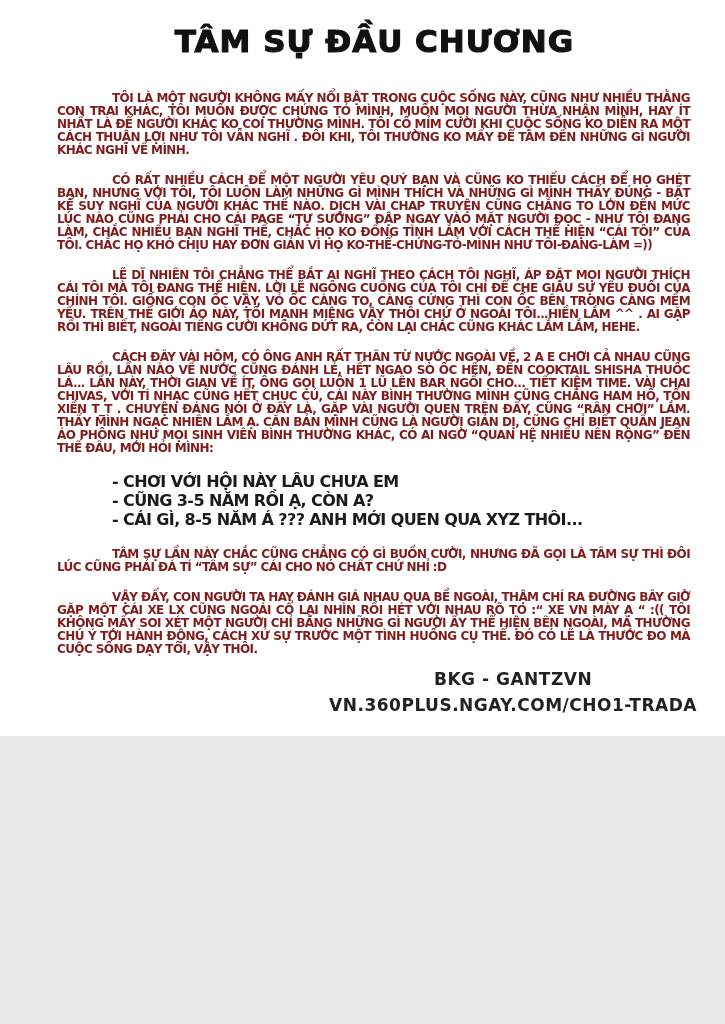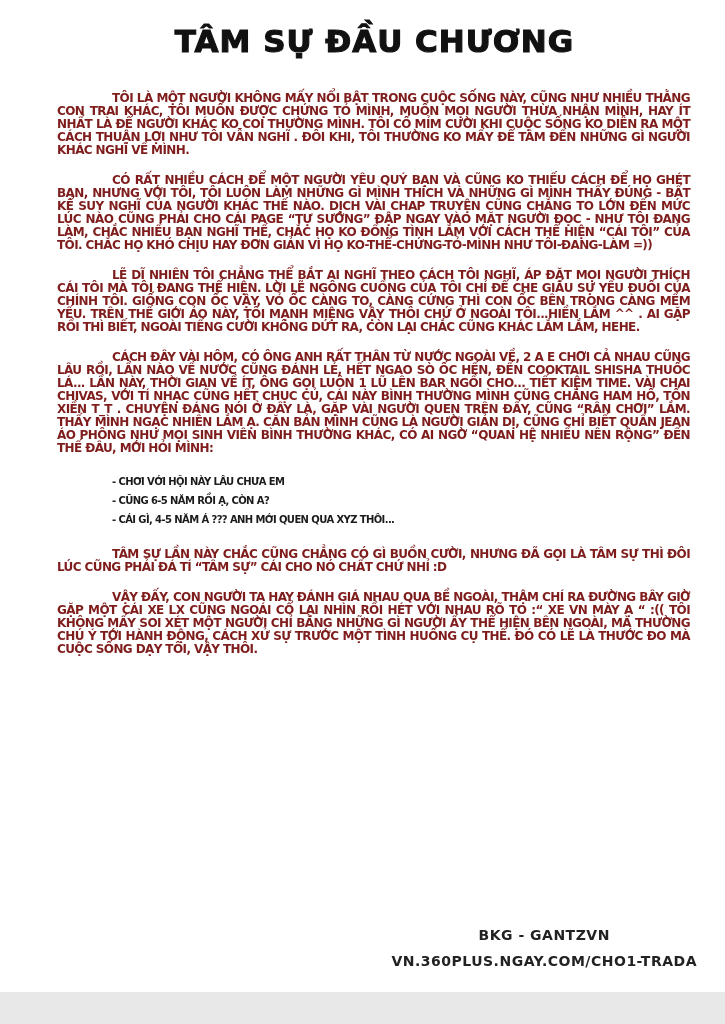--- a/index.html
+++ b/index.html
@@ -1,18 +1,18 @@
 <!DOCTYPE html>
 <html><head>
 <meta charset="utf-8">
 <style>
   html,body{margin:0;padding:0;background:#e8e8e8;}
   .page{
     position:relative;
-    width:725px;height:992px;
+    width:725px;height:736px;
     margin:0 auto;
     background:#ffffff;
     font-family:"DejaVu Sans",sans-serif;
     color:#1b1b1b;
     overflow:hidden;
   }
   .title{
     margin:0;
     padding-top:22px;
     text-align:center;
@@ -34,53 +34,53 @@
     font-weight:bold;
     line-height:13px;
     letter-spacing:-0.6px;
     text-align:justify;
     text-indent:55px;
     color:#7f1d1d;
   }
   .content .dialog{
     margin:2px 0 19px 0;
     padding-left:55px;
-    font-size:10px;
+    font-size:16px;
     font-weight:bold;
     line-height:19px;
     letter-spacing:-0.6px;
     color:#1b1b1b;
   }
   .credits{
     position:absolute;
     right:28px;
     bottom:18px;
     text-align:center;
-    font-size:14px;
+    font-size:17px;
     line-height:26px;
     font-weight:bold;
     letter-spacing:0.5px;
     color:#222;
   }
 </style>
 </head>
 <body>
 
 <div class="page">
   <h1 class="title">TÂM SỰ ĐẦU CHƯƠNG</h1>
 
   <div class="content" id="content">
       <p class="para">TÔI LÀ MỘT NGƯỜI KHÔNG MẤY NỔI BẬT TRONG CUỘC SỐNG NÀY, CŨNG NHƯ NHIỀU THẰNG CON TRAI KHÁC, TÔI MUỐN ĐƯỢC CHỨNG TỎ MÌNH, MUỐN MỌI NGƯỜI THỪA NHẬN MÌNH, HAY ÍT NHẤT LÀ ĐỂ NGƯỜI KHÁC KO COI THƯỜNG MÌNH. TÔI CỐ MỈM CƯỜI KHI CUỘC SỐNG KO DIỄN RA MỘT CÁCH THUẬN LỢI NHƯ TÔI VẪN NGHĨ . ĐÔI KHI, TÔI THƯỜNG KO MẤY ĐỂ TÂM ĐẾN NHỮNG GÌ NGƯỜI KHÁC NGHĨ VỀ MÌNH.</p>
       <p class="para">CÓ RẤT NHIỀU CÁCH ĐỂ MỘT NGƯỜI YÊU QUÝ BẠN VÀ CŨNG KO THIẾU CÁCH ĐỂ HỌ GHÉT BẠN, NHƯNG VỚI TÔI, TÔI LUÔN LÀM NHỮNG GÌ MÌNH THÍCH VÀ NHỮNG GÌ MÌNH THẤY ĐÚNG - BẤT KỂ SUY NGHĨ CỦA NGƯỜI KHÁC THẾ NÀO. DỊCH VÀI CHAP TRUYỆN CŨNG CHẲNG TO LỚN ĐẾN MỨC LÚC NÀO CŨNG PHẢI CHO CÁI PAGE “TỰ SƯỚNG” ĐẬP NGAY VÀO MẶT NGƯỜI ĐỌC - NHƯ TÔI ĐANG LÀM, CHẮC NHIỀU BẠN NGHĨ THẾ, CHẮC HỌ KO ĐỒNG TÌNH LẮM VỚI CÁCH THỂ HIỆN “CÁI TÔI” CỦA TÔI. CHẮC HỌ KHÓ CHỊU HAY ĐƠN GIẢN VÌ HỌ KO-THỂ-CHỨNG-TỎ-MÌNH NHƯ TÔI-ĐANG-LÀM =))</p>
       <p class="para">LẼ DĨ NHIÊN TÔI CHẲNG THỂ BẮT AI NGHĨ THEO CÁCH TÔI NGHĨ, ÁP ĐẶT MỌI NGƯỜI THÍCH CÁI TÔI MÀ TÔI ĐANG THỂ HIỆN. LỜI LẼ NGÔNG CUỒNG CỦA TÔI CHỈ ĐỂ CHE GIẤU SỰ YẾU ĐUỐI CỦA CHÍNH TÔI. GIỐNG CON ỐC VẬY, VỎ ỐC CÀNG TO, CÀNG CỨNG THÌ CON ỐC BÊN TRONG CÀNG MỀM YẾU. TRÊN THẾ GIỚI ẢO NÀY, TÔI MẠNH MIỆNG VẬY THÔI CHỨ Ở NGOÀI TÔI...HIỀN LẮM ^^ . AI GẶP RỒI THÌ BIẾT, NGOÀI TIẾNG CƯỜI KHÔNG DỨT RA, CÒN LẠI CHẮC CŨNG KHÁC LẮM LẮM, HEHE.</p>
       <p class="para">CÁCH ĐÂY VÀI HÔM, CÓ ÔNG ANH RẤT THÂN TỪ NƯỚC NGOÀI VỀ, 2 A E CHƠI CẢ NHAU CŨNG LÂU RỒI, LẦN NÀO VỀ NƯỚC CŨNG ĐÁNH LẺ, HẾT NGAO SÒ ỐC HẾN, ĐẾN COOKTAIL SHISHA THUỐC LÁ... LẦN NÀY, THỜI GIAN VỀ ÍT, ÔNG GỌI LUÔN 1 LŨ LÊN BAR NGỒI CHO... TIẾT KIỆM TIME. VÀI CHAI CHIVAS, VỚI TÍ NHẠC CŨNG HẾT CHỤC CỦ, CÁI NÀY BÌNH THƯỜNG MÌNH CŨNG CHẲNG HAM HỐ, TỐN XIỀN T_T . CHUYỆN ĐÁNG NÓI Ở ĐÂY LÀ, GẶP VÀI NGƯỜI QUEN TRÊN ĐẤY, CŨNG “RÂN CHƠI” LẮM. THẤY MÌNH NGẠC NHIÊN LẮM Ạ. CĂN BẢN MÌNH CŨNG LÀ NGƯỜI GIẢN DỊ, CŨNG CHỈ BIẾT QUẦN JEAN ÁO PHÔNG NHƯ MỌI SINH VIÊN BÌNH THƯỜNG KHÁC, CÓ AI NGỜ “QUAN HỆ NHIỀU NÊN RỘNG” ĐẾN THẾ ĐÂU, MỚI HỎI MÌNH:</p>
       <div class="dialog">
         <div>- CHƠI VỚI HỘI NÀY LÂU CHƯA EM</div>
-        <div>- CŨNG 6-5 NĂM RỒI Ạ, CÒN A?</div>
-        <div>- CÁI GÌ, 4-5 NĂM Á ??? ANH MỚI QUEN QUA XYZ THÔI...</div>
+        <div>- CŨNG 3-5 NĂM RỒI Ạ, CÒN A?</div>
+        <div>- CÁI GÌ, 8-5 NĂM Á ??? ANH MỚI QUEN QUA XYZ THÔI...</div>
       </div>
       <p class="para">TÂM SỰ LẦN NÀY CHẮC CŨNG CHẲNG CÓ GÌ BUỒN CƯỜI, NHƯNG ĐÃ GỌI LÀ TÂM SỰ THÌ ĐÔI LÚC CŨNG PHẢI ĐÁ TÍ “TÂM SỰ” CÁI CHO NÓ CHẤT CHỨ NHỈ :D</p>
       <p class="para">VẬY ĐẤY, CON NGƯỜI TA HAY ĐÁNH GIÁ NHAU QUA BỀ NGOÀI, THẬM CHÍ RA ĐƯỜNG BÂY GIỜ GẶP MỘT CÁI XE LX CŨNG NGOÁI CỔ LẠI NHÌN RỒI HÉT VỚI NHAU RÕ TO :“ XE VN MÀY Ạ “ :(( TÔI KHÔNG MẤY SOI XÉT MỘT NGƯỜI CHỈ BẰNG NHỮNG GÌ NGƯỜI ẤY THỂ HIỆN BÊN NGOÀI, MÀ THƯỜNG CHÚ Ý TỚI HÀNH ĐỘNG, CÁCH XỬ SỰ TRƯỚC MỘT TÌNH HUỐNG CỤ THỂ. ĐÓ CÓ LẼ LÀ THƯỚC ĐO MÀ CUỘC SỐNG DẠY TÔI, VẬY THÔI.</p>
     </div>
 
   <div class="credits">
     <div>BKG - GANTZVN</div>
     <div>VN.360PLUS.NGAY.COM/CHO1-TRADA</div>
   </div>
 </div>

